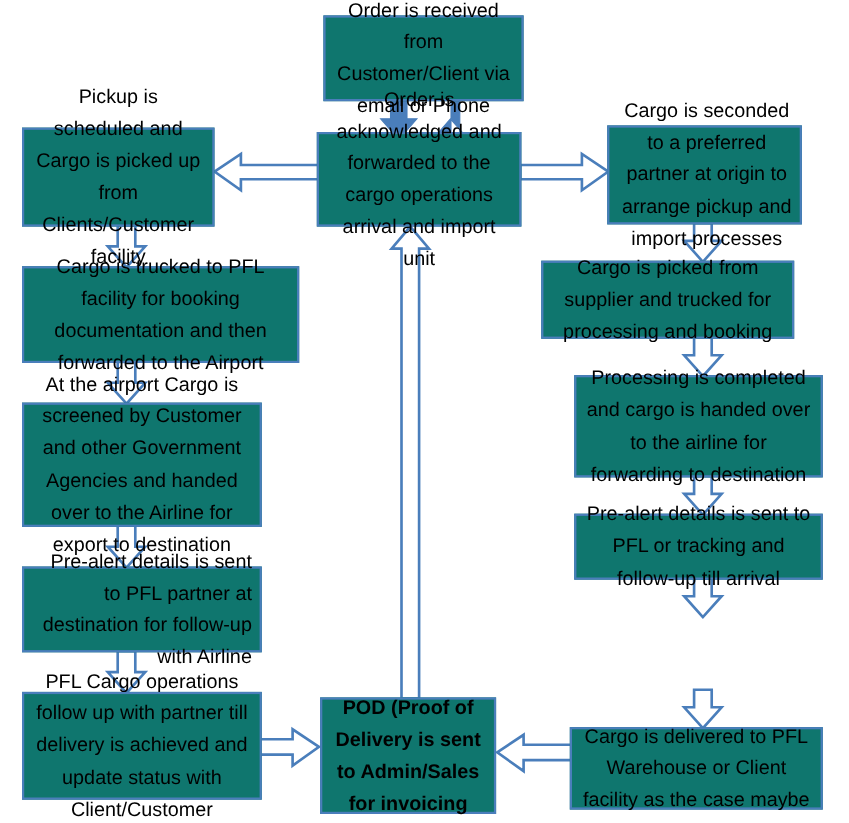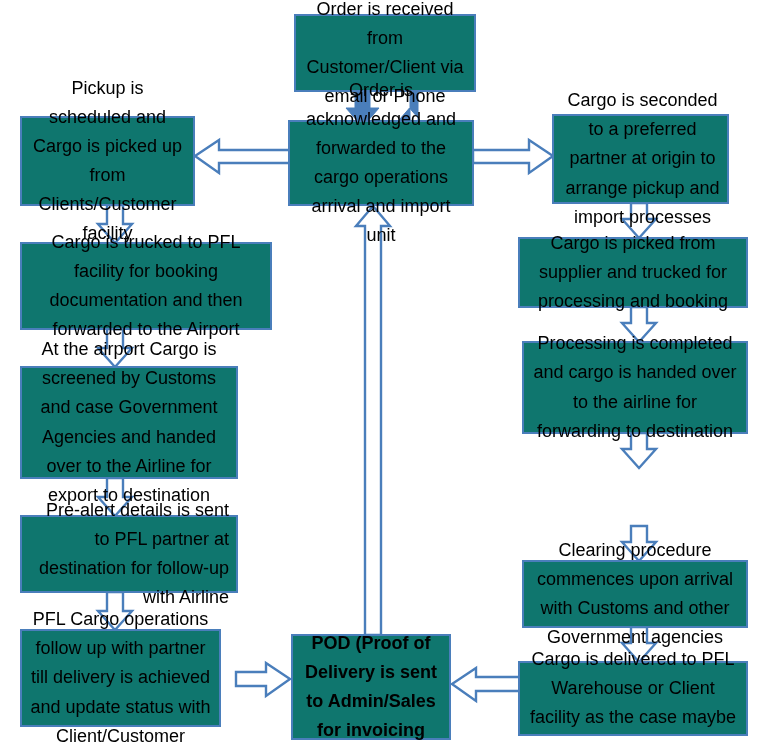--- a/index.html
+++ b/index.html
@@ -107,49 +107,49 @@
 
   <div class="node" style="left:20px; top:116px; width:175px; height:90px;justify-content:flex-end;">
     <span>Pickup is scheduled and Cargo is picked up from Clients/Customer facility</span>
   </div>
 
   <div class="node" style="left:20px; top:242px; width:252px; height:88px;">
     <span>Cargo is trucked to PFL facility for booking documentation and then forwarded to the Airport</span>
   </div>
 
   <div class="node" style="left:20px; top:366px; width:218px; height:113px;">
-    <span>At the airport Cargo is screened by Customs and case Government Agencies and handed over to the Airline for export to destination</span>
+    <span>At the airport Cargo is screened by Customer and other Government Agencies and handed over to the Airline for export to destination</span>
   </div>
 
   <div class="node" style="left:20px; top:515px; width:218px; height:78px;text-align:right;">
     <span>Pre-alert details is sent to PFL partner at destination for follow-up with Airline</span>
   </div>
 
-  <div class="node" style="left:20px; top:629px; width:201px; height:98px;">
+  <div class="node" style="left:20px; top:629px; width:218px; height:98px;">
     <span>PFL Cargo operations follow up with partner till delivery is achieved and update status with Client/Customer</span>
   </div>
 
   <div class="node" style="left:291px; top:634px; width:160px; height:106px;font-weight:bold;">
     <span>POD (Proof of Delivery is sent to Admin/Sales for invoicing</span>
   </div>
 
   <div class="node" style="left:552px; top:114px; width:177px; height:90px;padding-left:11px;">
     <span>Cargo is seconded to a preferred partner at origin to arrange pickup and import processes</span>
   </div>
 
-  <div class="node" style="left:518px; top:237px; width:230px; height:71px;">
+  <div class="node" style="left:492px; top:237px; width:230px; height:71px;">
     <span>Cargo is picked from supplier and trucked for processing and booking</span>
   </div>
 
   <div class="node" style="left:522px; top:341px; width:226px; height:93px;">
     <span>Processing is completed and cargo is handed over to the airline for forwarding to destination</span>
   </div>
 
-
-  <div class="node" style="left:522px; top:560px; width:226px; height:68px;">
-    <span>Clearing procedure commences upon arrival with Customs and other Government agencies</span>
+  <div class="node" style="left:522px; top:467px; width:226px; height:60px;">
+    <span>Pre-alert details is sent to PFL or tracking and follow-up till arrival</span>
   </div>
 
-  <div class="node" style="left:518px; top:661px; width:230px; height:75px;align-items:flex-end;">
+
+  <div class="node" style="left:518px; top:661px; width:230px; height:75px;">
     <span>Cargo is delivered to PFL Warehouse or Client facility as the case maybe</span>
   </div>
 
 </div>
 
 </body></html>

